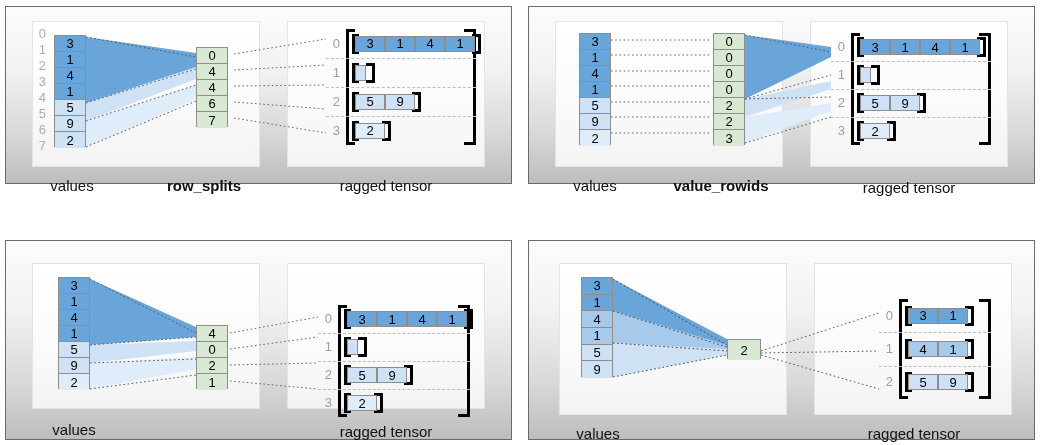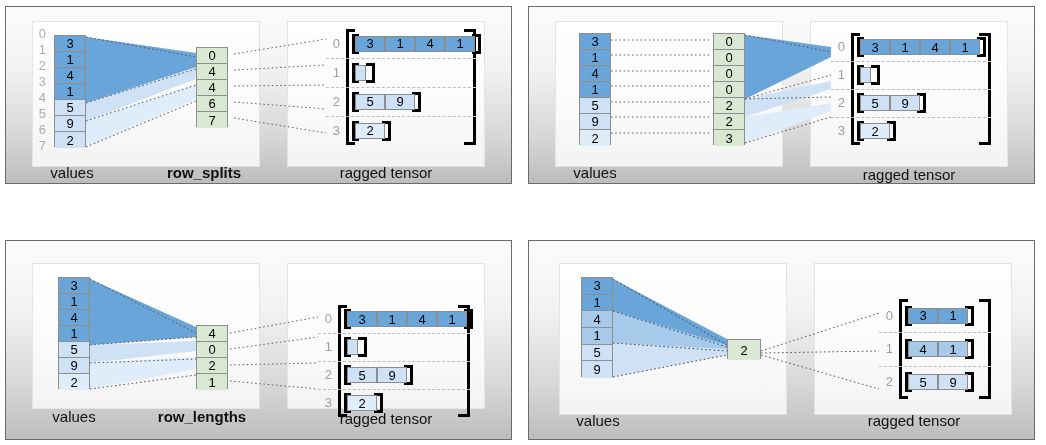--- a/index.html
+++ b/index.html
@@ -25,20 +25,21 @@
     box-sizing:border-box;
   }
 
   .caption{
     position:absolute;
     font-size:15px;
     color:#111;
     text-align:center;
     line-height:16px;
     white-space:pre-line;
+    margin-top:13px;
   }
   .caption.bold{font-weight:bold;}
 
   
   .col{position:absolute;border:1px solid #8e8e8e;box-sizing:border-box;background:#fff;}
   .cell{
     box-sizing:border-box;
     border-bottom:1px solid #8e8e8e;
     font-size:13px;
     color:#000;
@@ -264,20 +265,21 @@
         <div class="brk" style="left: 26px; top: 88px; width: 3px; height: 20px;"></div>
         <div class="brk" style="left: 26px; top: 88px; width: 7px; height: 3px;"></div>
         <div class="brk" style="left: 26px; top: 105px; width: 7px; height: 3px;"></div>
         <div class="brk" style="left: 62px; top: 88px; width: 3px; height: 20px;"></div>
         <div class="brk" style="left: 56px; top: 88px; width: 9px; height: 3px;"></div>
         <div class="brk" style="left: 56px; top: 105px; width: 9px; height: 3px;"></div>
         <div class="rcell" style="left: 29px; top: 90px; width: 30px; height: 16px; background: rgb(223, 236, 250);">2</div>
       </div>
 
     <div class="caption" style="left:26px;top:158px;width:80px;">values</div>
+    <div class="caption bold" style="left:128px;top:158px;width:128px;">value_rowids</div>
     <div class="caption" style="left:300px;top:160px;width:160px;">ragged tensor</div>
   </div>
 
   <div class="panel p3">
     <div class="card" style="left:26px;top:22px;width:228px;height:146px;"></div>
     <div class="card" style="left:281px;top:22px;width:198px;height:146px;"></div>
 
     <svg class="ovl" width="507" height="200">
       <polygon points="84,38 84,104 190,96 190,86" fill="#6aa5da"></polygon>
       <polygon points="84,104 84,122 190,110 190,100" fill="#cfe2f5"></polygon>
@@ -353,21 +355,20 @@
         <div class="brk" style="left: 26px; top: 88px; width: 3px; height: 20px;"></div>
         <div class="brk" style="left: 26px; top: 88px; width: 7px; height: 3px;"></div>
         <div class="brk" style="left: 26px; top: 105px; width: 7px; height: 3px;"></div>
         <div class="brk" style="left: 62px; top: 88px; width: 3px; height: 20px;"></div>
         <div class="brk" style="left: 56px; top: 88px; width: 9px; height: 3px;"></div>
         <div class="brk" style="left: 56px; top: 105px; width: 9px; height: 3px;"></div>
         <div class="rcell" style="left: 29px; top: 90px; width: 30px; height: 16px; background: rgb(223, 236, 250);">2</div>
       </div>
 
     <div class="caption" style="left:28px;top:168px;width:80px;">values</div>
-    <div class="caption bold" style="left:136px;top:168px;width:120px;">row_lengths</div>
     <div class="caption" style="left:300px;top:170px;width:160px;">ragged tensor</div>
   </div>
 
   <div class="panel p4">
     <div class="card" style="left:30px;top:22px;width:228px;height:152px;"></div>
     <div class="card" style="left:285px;top:22px;width:198px;height:152px;"></div>
 
     <svg class="ovl" width="507" height="200">
       <polygon points="84,38 84,70 198,106 198,98" fill="#6aa5da"></polygon>
       <polygon points="84,70 84,102 198,110 198,104" fill="#a7c9ea"></polygon>

